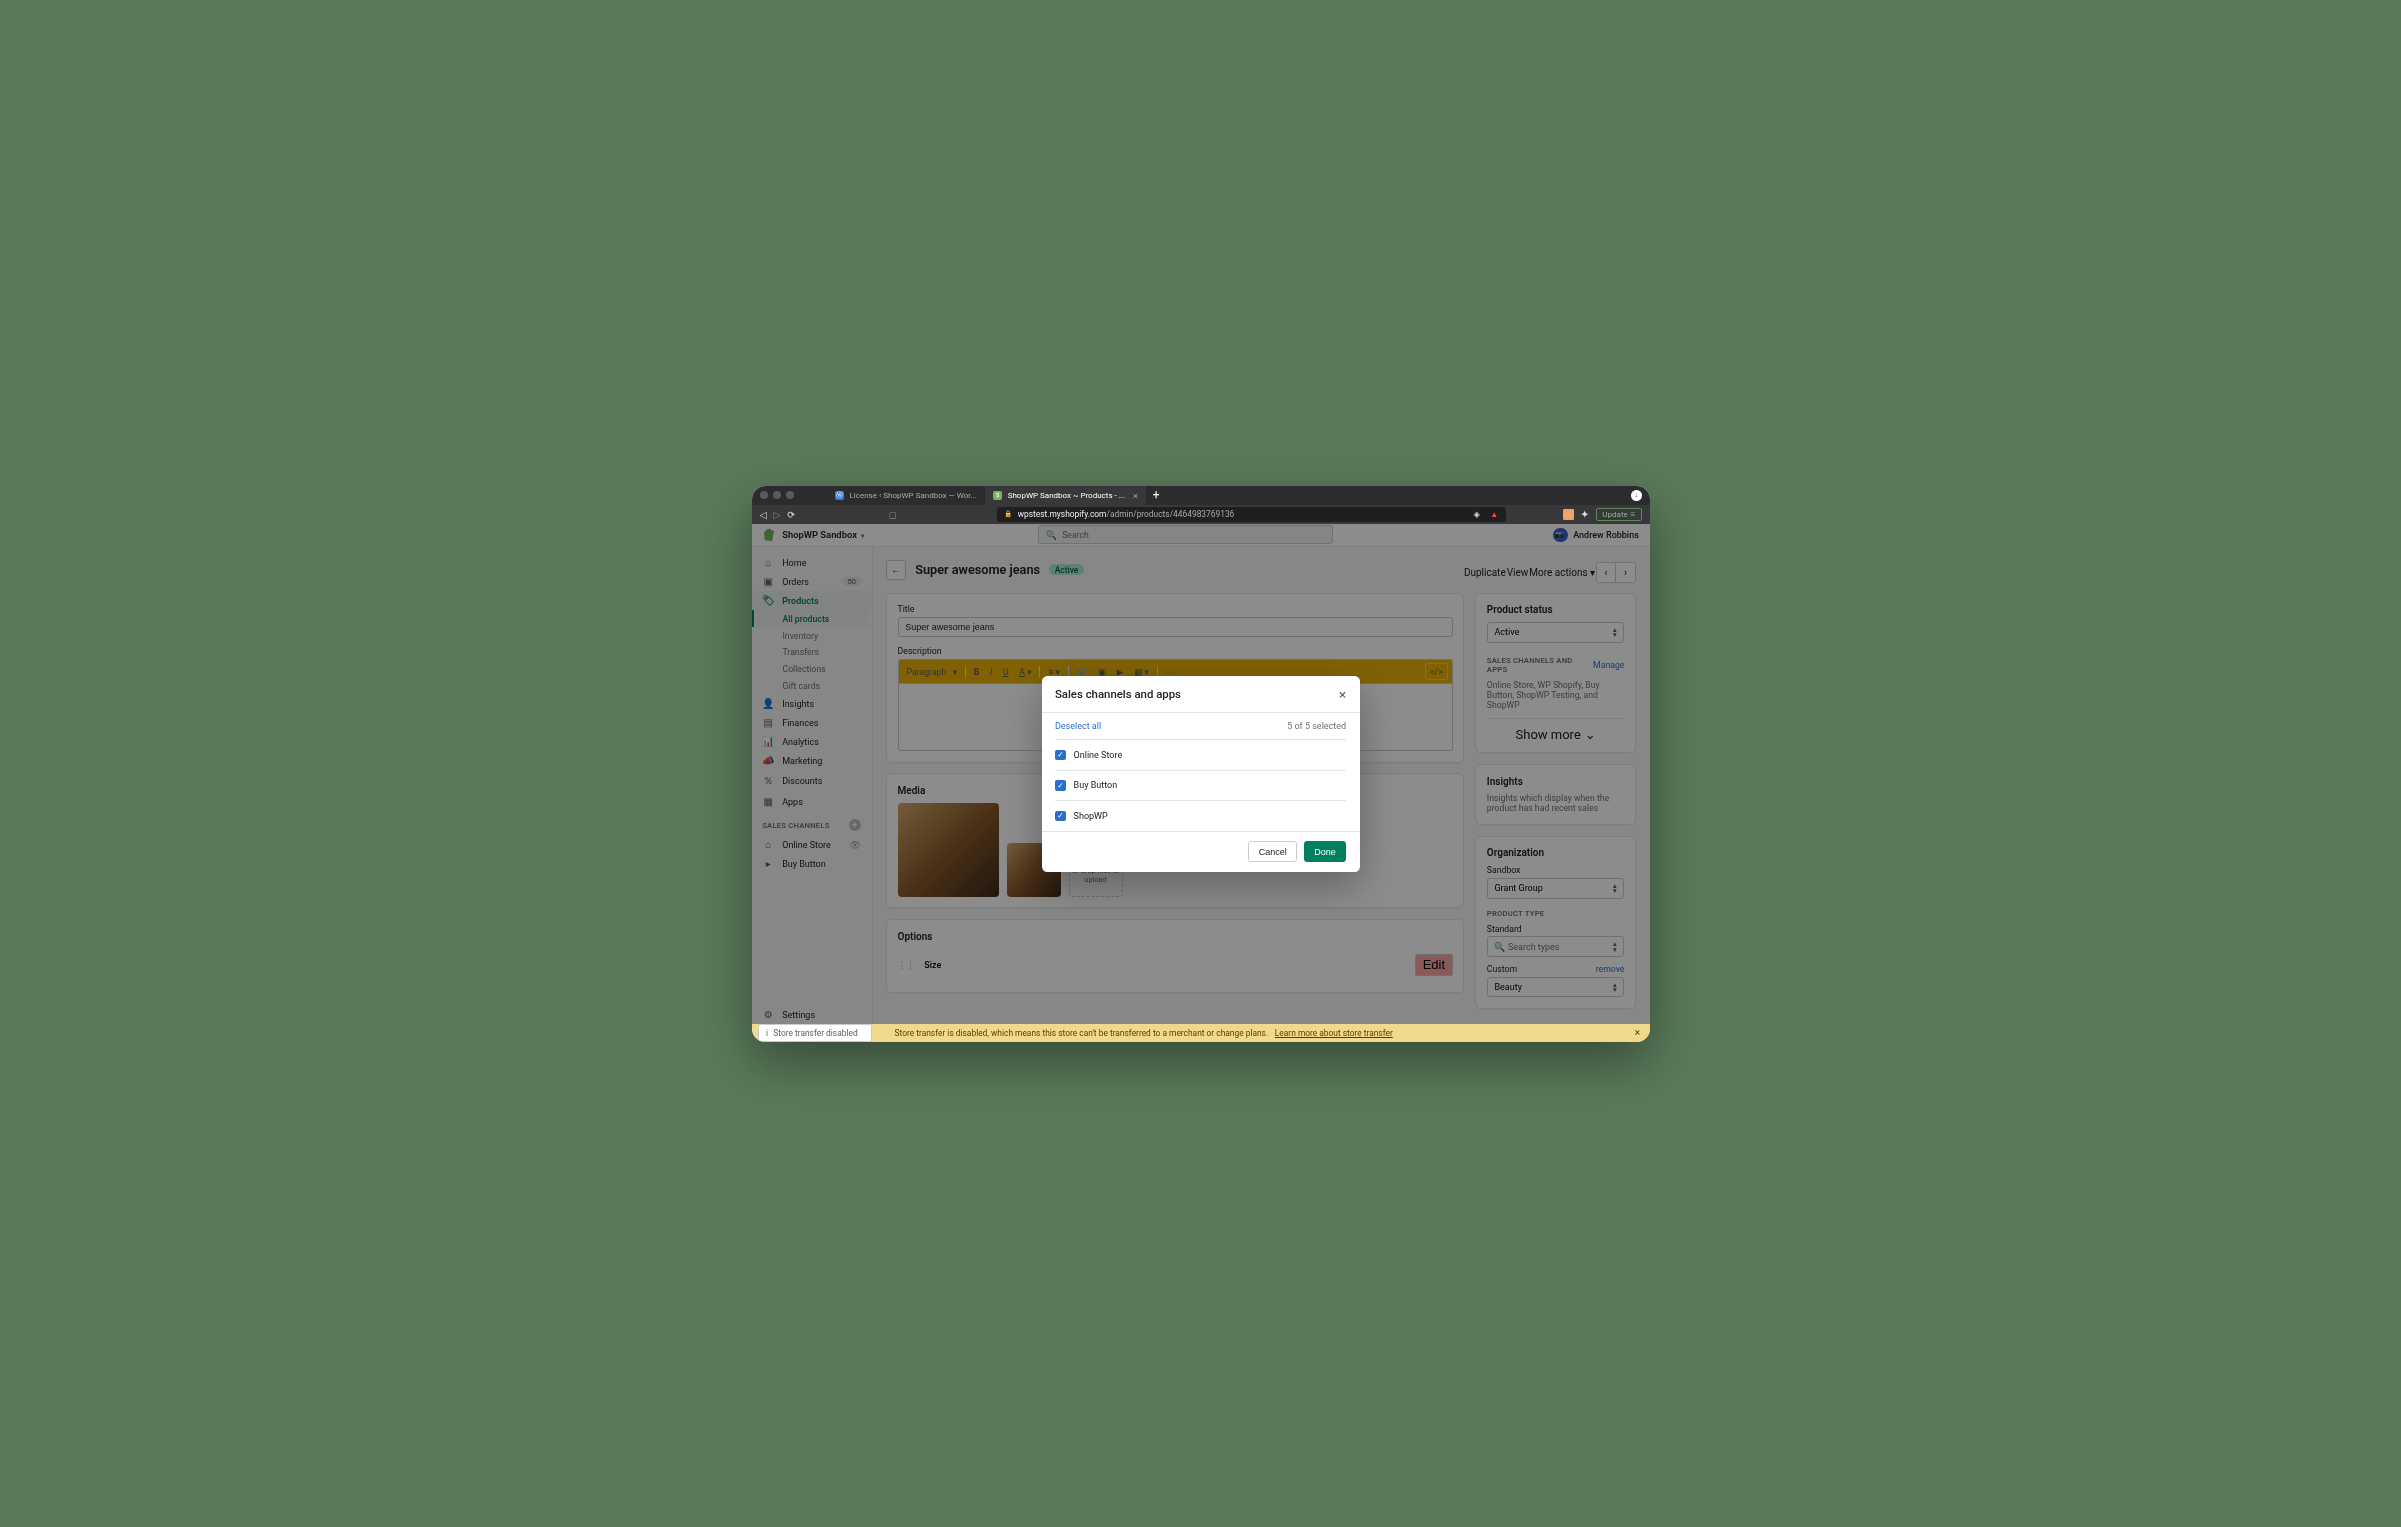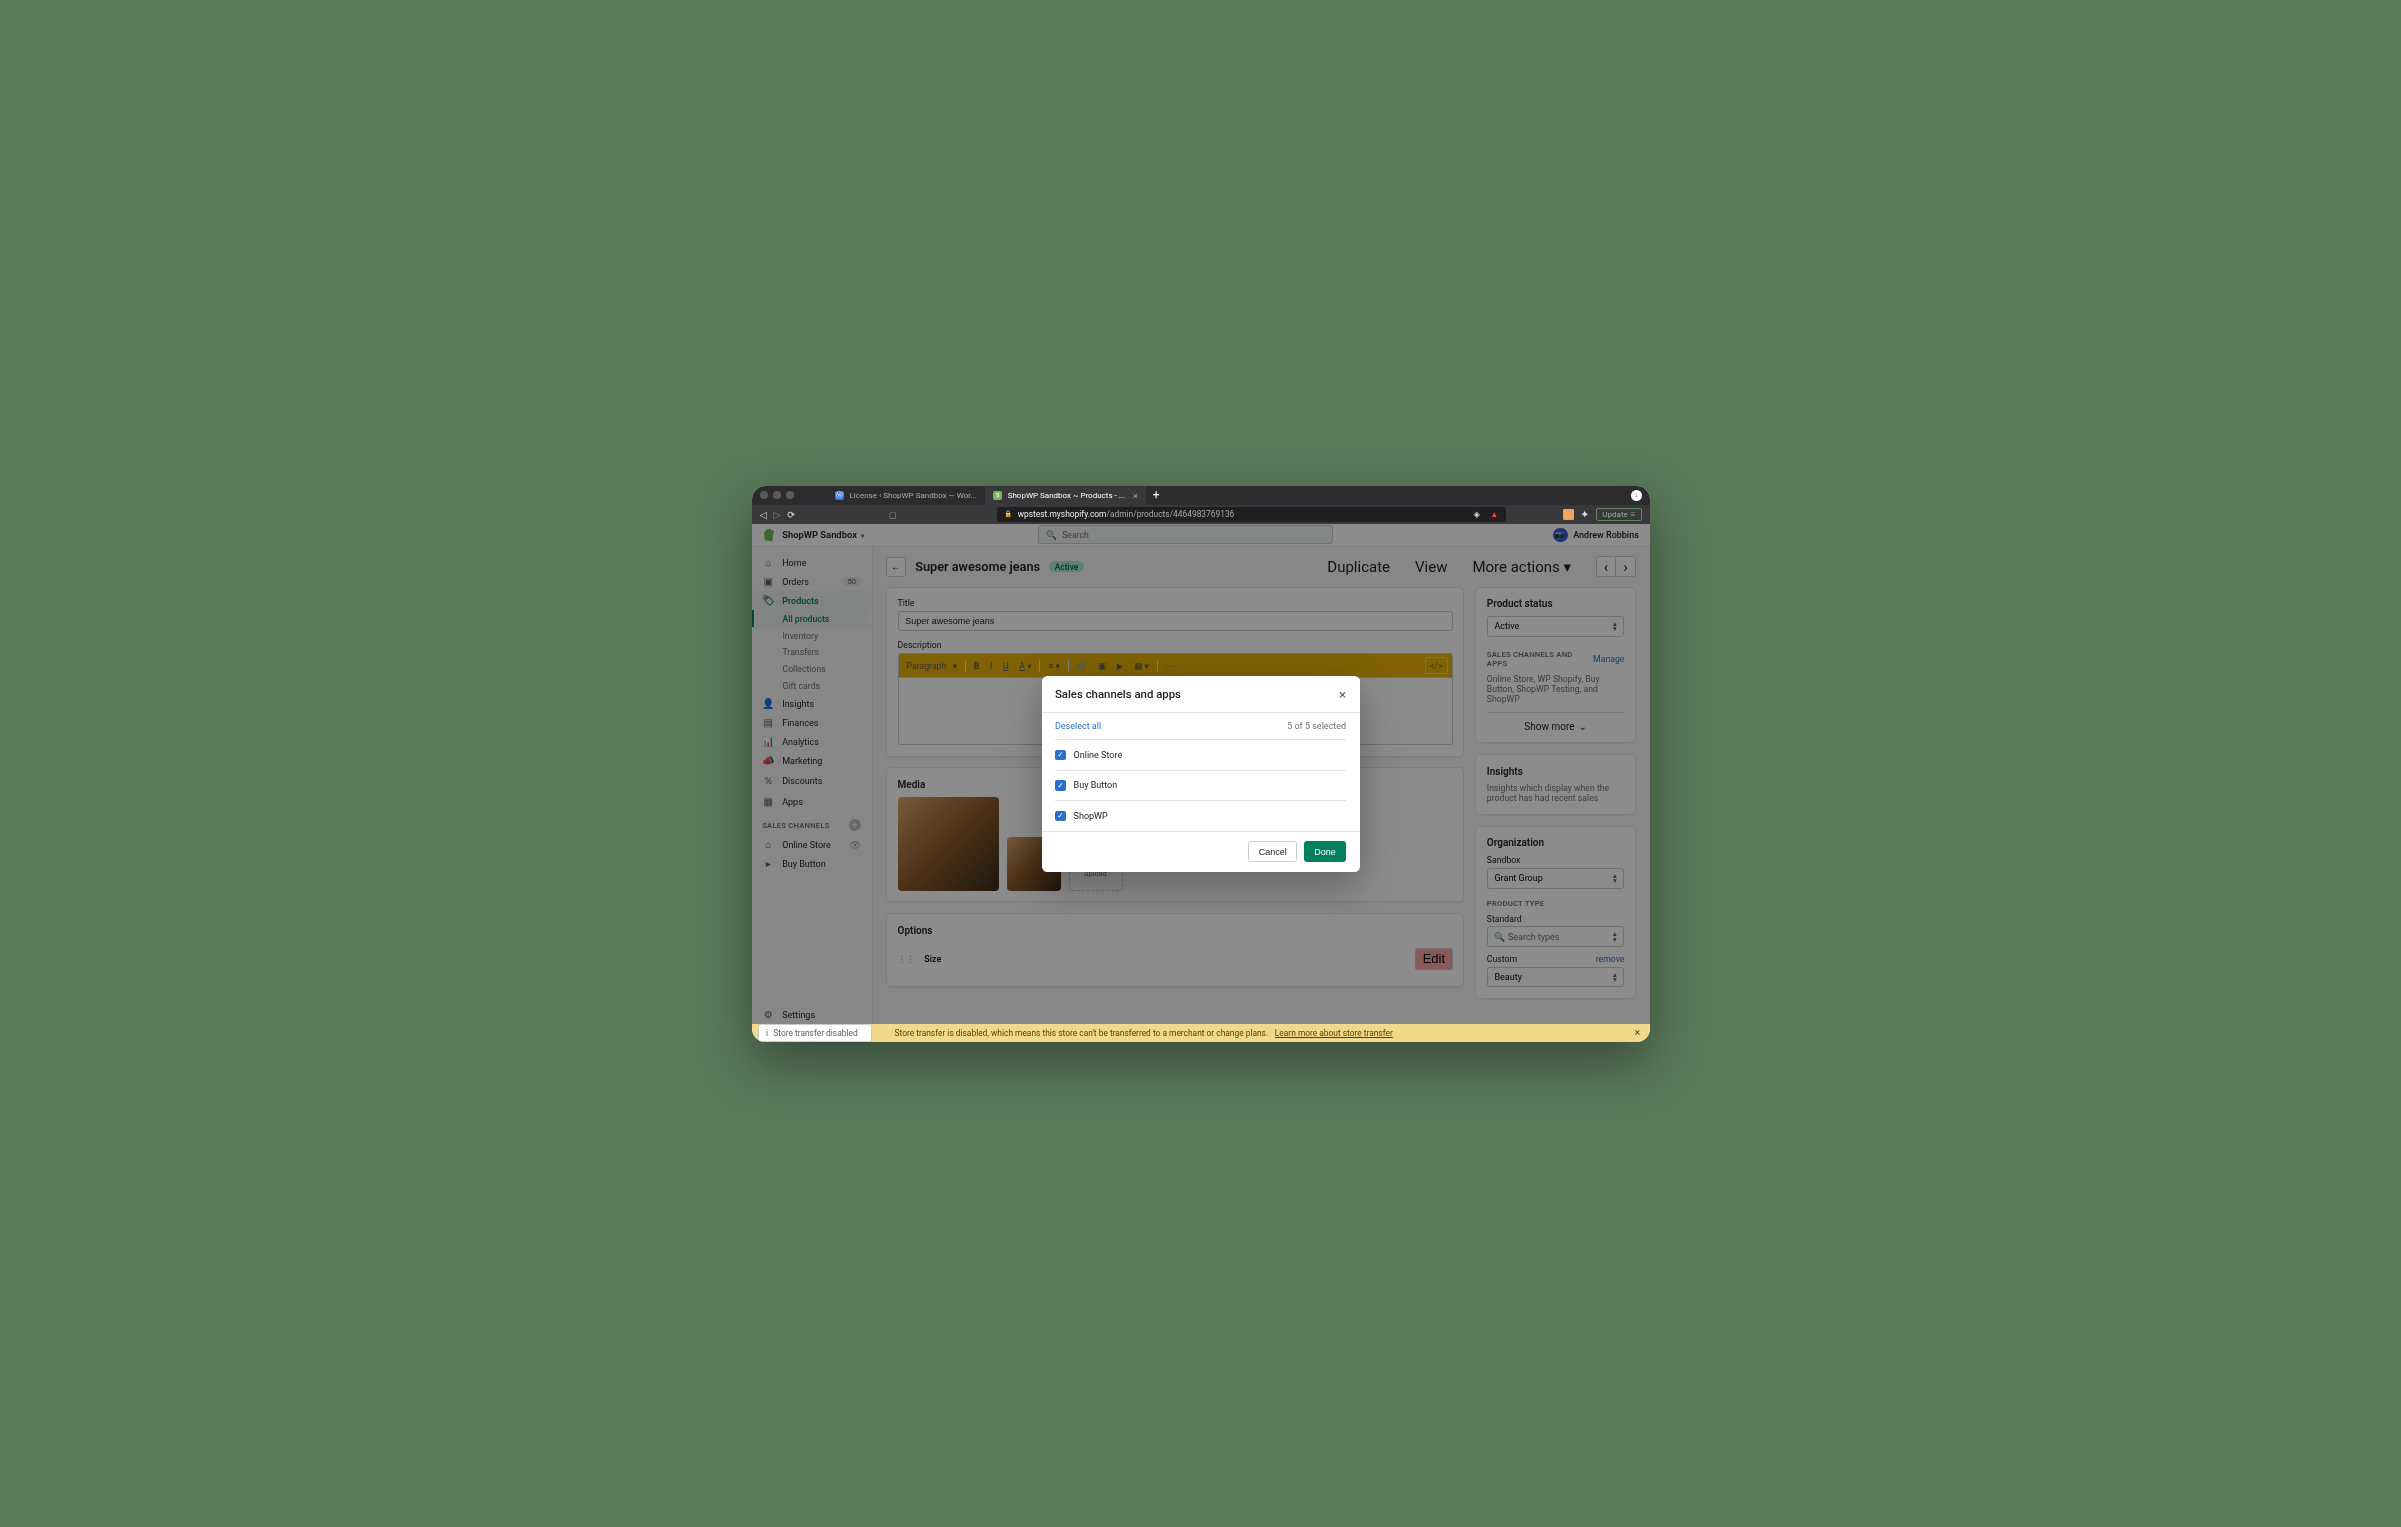--- a/index.html
+++ b/index.html
@@ -43,21 +43,21 @@
 .sub-item.selected { background: #edeeef; color: #008060; font-weight: 500; border-radius: 2.7px; margin: 0 4px; padding-left: 27px; position: relative; }
 .sub-item.selected::before { content: ''; position: absolute; left: -4px; top: 0; bottom: 0; width: 2px; background: #008060; }
 .section-title { padding: 8px 10.7px 4px; font-size: 7.7px; font-weight: 600; color: #6d7175; letter-spacing: 0.2px; display: flex; align-items: center; justify-content: space-between; }
 .section-title .plus { width: 12px; height: 12px; border-radius: 50%; background: #babfc3; color: #fff; display: flex; align-items: center; justify-content: center; font-size: 8.7px; }
 .settings { margin-top: auto; }
 .main { flex: 1; padding-top: 23px; overflow: auto; }
 .page-header { display: flex; align-items: center; gap: 9.4px; padding: 9.4px 13.4px; }
 .back-btn { width: 20px; height: 20px; border: 0.7px solid #c9cccf; border-radius: 2.7px; display: flex; align-items: center; justify-content: center; background: #fff; cursor: pointer; font-size: 10px; }
 .page-title { font-size: 12.7px; font-weight: 600; color: #202223; }
 .status-badge { background: #aee9d1; color: #006644; padding: 0.7px 5.4px; border-radius: 6.7px; font-size: 8.4px; font-weight: 500; }
-.header-actions { margin-left: auto; display: flex; align-items: center; gap: 25px; font-size: 15px; color: #202223; }
+.header-actions { margin-left: auto; display: flex; align-items: center; gap: 1px; font-size: 10px; color: #202223; margin-top: 6px; }
 .header-actions .link { cursor: pointer; }
 .pager { display: flex; border: 0.7px solid #c9cccf; border-radius: 2.7px; overflow: hidden; }
 .pager span { width: 19px; height: 19px; display: flex; align-items: center; justify-content: center; background: #fff; cursor: pointer; }
 .pager span:first-child { border-right: 0.7px solid #c9cccf; }
 .content-cols { display: flex; gap: 10.7px; padding: 0 13.4px 13.4px; }
 .col-main { flex: 1; }
 .col-side { width: 161px; }
 .card { background: #fff; border: 0.7px solid #e1e3e5; border-radius: 5.4px; padding: 10.7px; margin-bottom: 10.7px; box-shadow: 0 0.7px 0.7px rgba(0,0,0,0.03); }
 .label { font-size: 8.7px; color: #202223; margin-bottom: 2.7px; }
 .input { width: 100%; border: 0.7px solid #c9cccf; border-radius: 2.7px; padding: 4px 6.7px; font-size: 9px; color: #202223; }
@@ -70,21 +70,21 @@
 .media-item.two { width: 54px; height: 54px; align-self: flex-end; margin-bottom: 0; }
 .media-add { width: 54px; height: 54px; border: 1.3px dashed #c9cccf; border-radius: 4px; display: flex; flex-direction: column; align-items: center; justify-content: center; font-size: 7.4px; text-align: center; color: #6d7175; gap: 1.3px; align-self: flex-end; }
 .media-add .link { color: #2c6ecb; font-size: 8px; }
 .card-title { font-size: 10px; font-weight: 600; color: #202223; margin-bottom: 6.7px; }
 .card-header { display: flex; align-items: center; justify-content: space-between; margin-bottom: 5.4px; }
 .card-header .manage { color: #2c6ecb; font-size: 8.7px; cursor: pointer; }
 .select { width: 100%; border: 0.7px solid #c9cccf; border-radius: 2.7px; padding: 4px 6.7px; font-size: 9px; display: flex; align-items: center; justify-content: space-between; background: #fff; }
 .select .arrows { font-size: 7.4px; color: #5c5f62; line-height: 5.4px; }
 .subheading { font-size: 7.7px; font-weight: 600; color: #6d7175; letter-spacing: 0.2px; }
 .muted { font-size: 8.7px; color: #6d7175; }
-.showmore { text-align: center; font-size: 10px; color: #202223; padding-top: 8px; border-top: 0.7px solid #e1e3e5; margin-top: 8px; cursor: pointer; display: flex; align-items: flex-end; justify-content: center; gap: 4px; }
+.showmore { text-align: center; font-size: 13px; color: #202223; padding-top: 8px; border-top: 0.7px solid #e1e3e5; margin-top: 8px; cursor: pointer; display: flex; align-items: flex-end; justify-content: center; gap: 4px; }
 .opt-row { display: flex; align-items: center; gap: 9.4px; padding: 5.4px 0; }
 .opt-row .drag { color: #8c9196; font-size: 8.7px; }
 .opt-row .name { font-size: 9px; font-weight: 500; }
 .edit-btn { margin-left: auto; border: 0.7px solid #c9cccf; border-radius: 2px; padding: 2.7px 6.7px; font-size: 13px; background: #fca5a5; cursor: pointer; }
 .remove { color: #2c6ecb; font-size: 8.7px; cursor: pointer; }
 .banner { position: absolute; bottom: 0; left: 0; right: 0; height: 17.4px; background: #f1d98c; display: flex; align-items: center; padding: 0 9.4px; font-size: 8.4px; color: #5c3a00; gap: 6.7px; }
 .banner .close { margin-left: auto; font-size: 10.7px; cursor: pointer; }
 .banner a { color: #5c3a00; text-decoration: underline; }
 .pill-banner { position: absolute; left: 6.7px; bottom: 0; width: 114px; height: 17.4px; background: #fff; border: 0.7px solid #c9cccf; border-radius: 2.7px 2.7px 0 0; display: flex; align-items: center; padding: 0 6.7px; font-size: 8.4px; color: #5c5f62; gap: 5.4px; z-index: 2; }
 .overlay { position: absolute; inset: 38px 0 17.4px 0; background: rgba(0,0,0,0.45); z-index: 20; display: flex; align-items: center; justify-content: center; }

